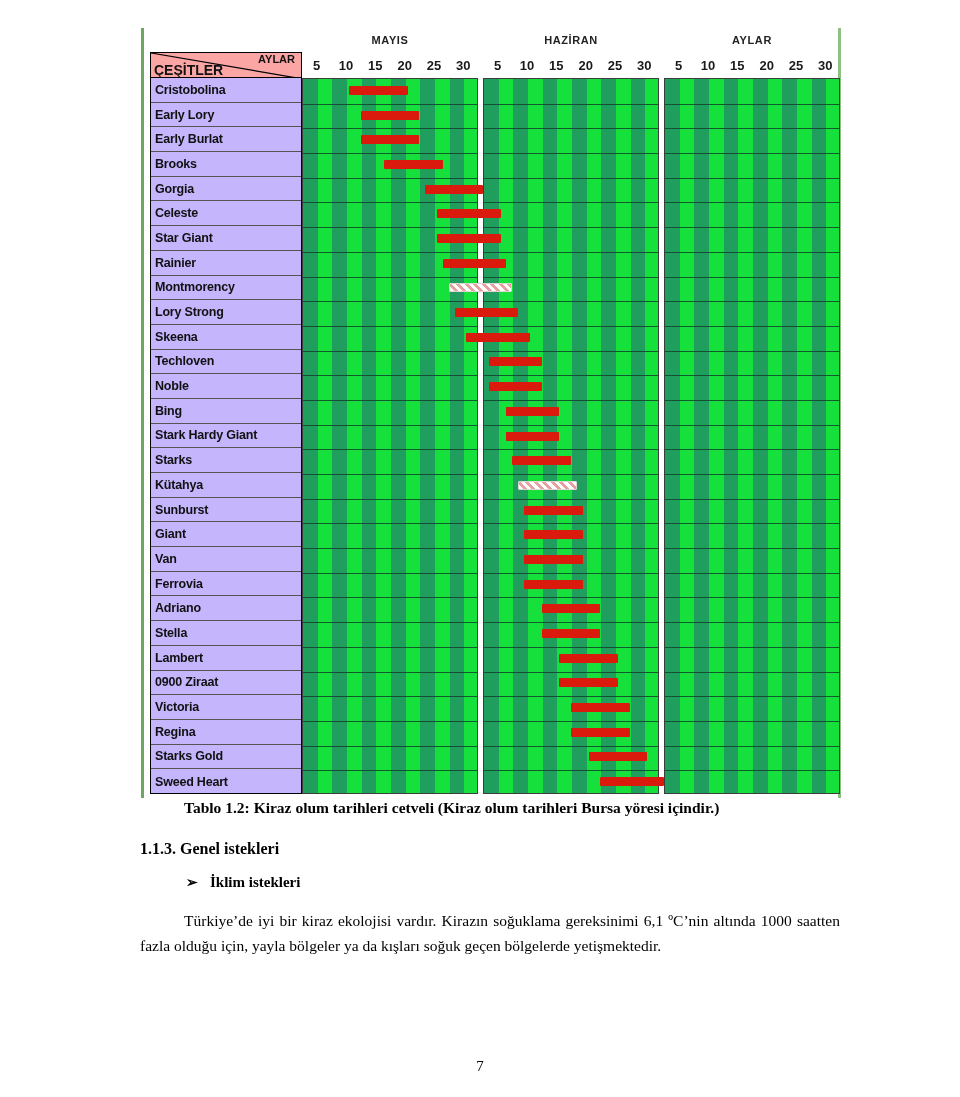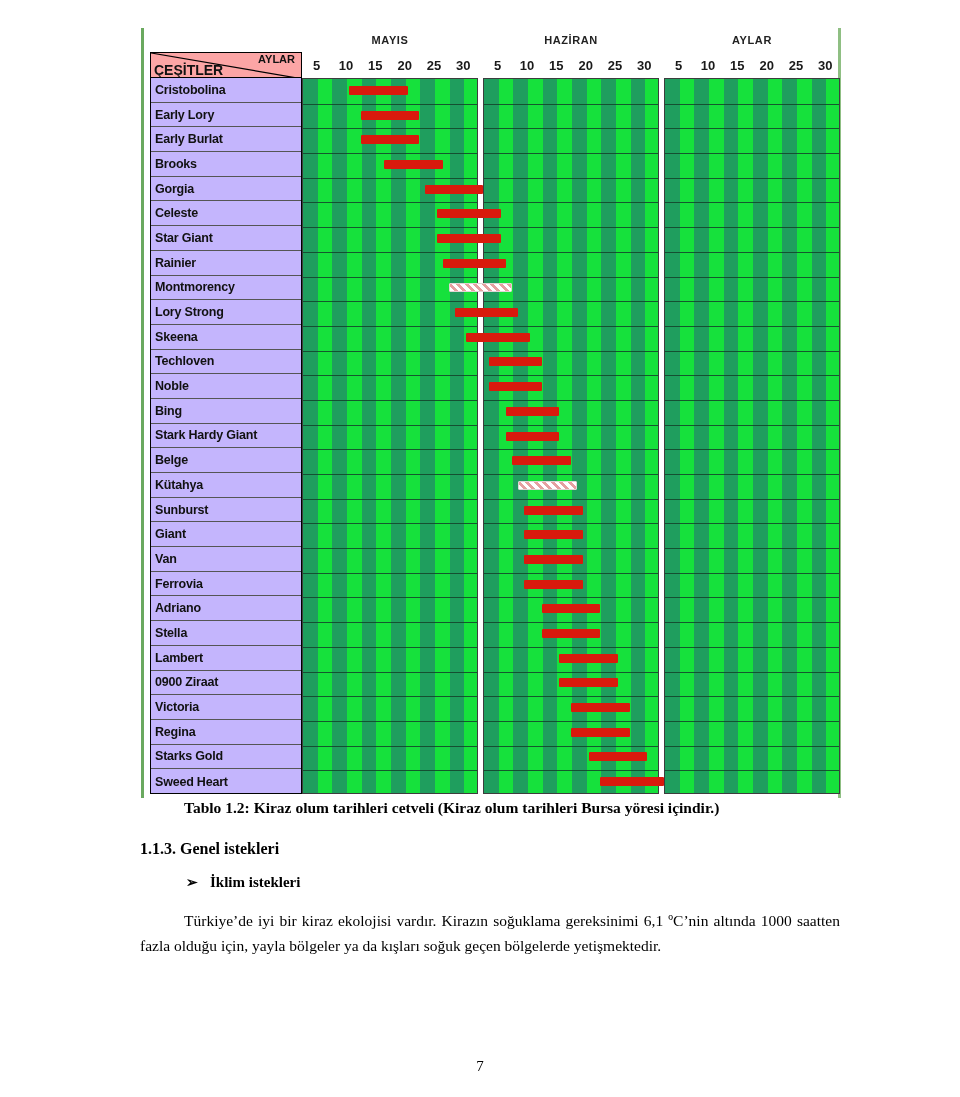--- a/index.html
+++ b/index.html
@@ -214,21 +214,21 @@
         <div class="name-cell" style="height: 24.6897px;">Celeste</div>
         <div class="name-cell" style="height: 24.6897px;">Star Giant</div>
         <div class="name-cell" style="height: 24.6897px;">Rainier</div>
         <div class="name-cell" style="height: 24.6897px;">Montmorency</div>
         <div class="name-cell" style="height: 24.6897px;">Lory Strong</div>
         <div class="name-cell" style="height: 24.6897px;">Skeena</div>
         <div class="name-cell" style="height: 24.6897px;">Techloven</div>
         <div class="name-cell" style="height: 24.6897px;">Noble</div>
         <div class="name-cell" style="height: 24.6897px;">Bing</div>
         <div class="name-cell" style="height: 24.6897px;">Stark Hardy Giant</div>
-        <div class="name-cell" style="height: 24.6897px;">Belge</div>
+        <div class="name-cell" style="height: 24.6897px;">Starks</div>
         <div class="name-cell" style="height: 24.6897px;">Kütahya</div>
         <div class="name-cell" style="height: 24.6897px;">Sunburst</div>
         <div class="name-cell" style="height: 24.6897px;">Giant</div>
         <div class="name-cell" style="height: 24.6897px;">Van</div>
         <div class="name-cell" style="height: 24.6897px;">Ferrovia</div>
         <div class="name-cell" style="height: 24.6897px;">Adriano</div>
         <div class="name-cell" style="height: 24.6897px;">Stella</div>
         <div class="name-cell" style="height: 24.6897px;">Lambert</div>
         <div class="name-cell" style="height: 24.6897px;">0900 Ziraat</div>
         <div class="name-cell" style="height: 24.6897px;">Victoria</div>

